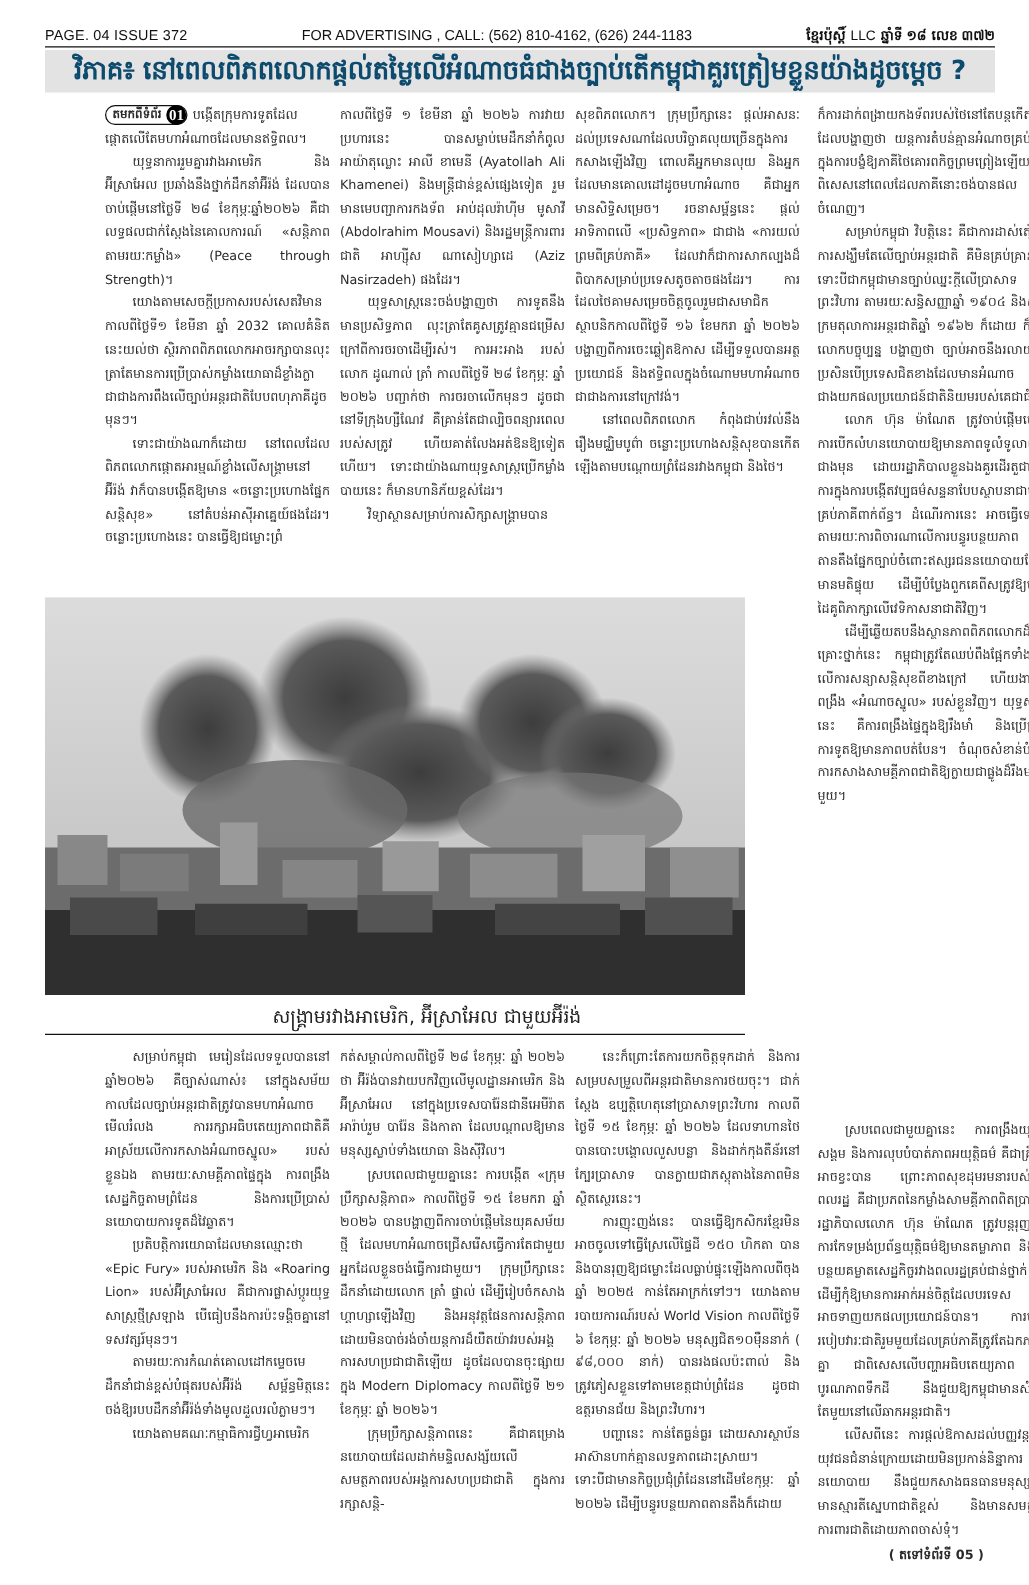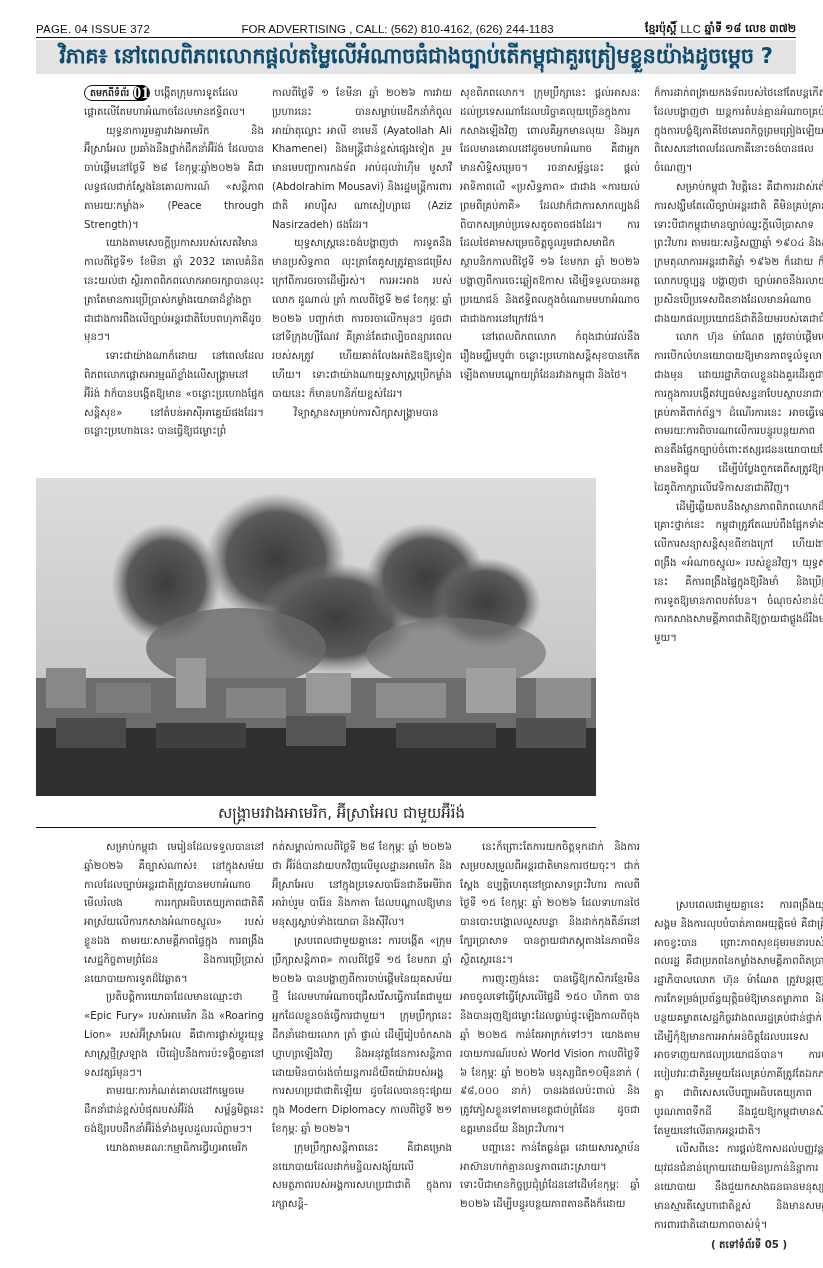--- a/index.html
+++ b/index.html
@@ -11,21 +11,21 @@
   .masthead .right { display: flex; align-items: center; gap: 4px; font-size: 11px; }
   .masthead .right .brand { font-weight: bold; }
 
   .headline { position: absolute; left: 36px; top: 40px; width: 760px; height: 34px; background: #e3e3e3; display: flex; align-items: center; justify-content: center; font-size: 21px; font-weight: bold; color: #0c4a6e; white-space: nowrap; overflow: hidden; letter-spacing: -0.3px; }
 
   .col { position: absolute; font-size: 10.2px; line-height: 18.8px; text-align: justify; color: #2a2a2a; overflow: hidden; margin-left: 48px; }
   .col p { text-indent: 22px; }
   .col p.noindent { text-indent: 0; }
 
   .tag { display: inline-flex; align-items: center; border: 1.5px solid #111; border-radius: 10px; padding: 0 0 0 5px; height: 16px; margin-right: 4px; font-weight: bold; font-size: 9.5px; vertical-align: middle; text-indent: 0; }
-  .tag .num { display: inline-flex; width: 16px; height: 16px; border-radius: 50%; background: #000000; color: #fff; font-family: "Liberation Serif", serif; font-size: 16px; align-items: center; justify-content: center; margin-left: 4px; }
+  .tag .num { display: inline-flex; width: 16px; height: 16px; border-radius: 50%; background: #000000; color: #fff; font-family: "Liberation Serif", serif; font-size: 12px; align-items: center; justify-content: center; margin-left: 4px; }
 
   .photo { position: absolute; left: 36px; top: 478px; width: 560px; height: 318px; background: linear-gradient(180deg, #d9d9d9 0%, #cfcfcf 40%, #8a8a8a 70%, #3a3a3a 100%); overflow: hidden; }
   .photo svg { width: 100%; height: 100%; display: block; }
   .caption { position: absolute; left: 36px; top: 800px; width: 560px; height: 28px; border-bottom: 1.2px solid #111; display: flex; align-items: center; padding-left: 182px; font-size: 15px; color: #222; }
 
   .continue { text-align: center; font-weight: bold; text-indent: 0 !important; margin-top: 2px; }
 </style>
 </head>
 <body>
 

